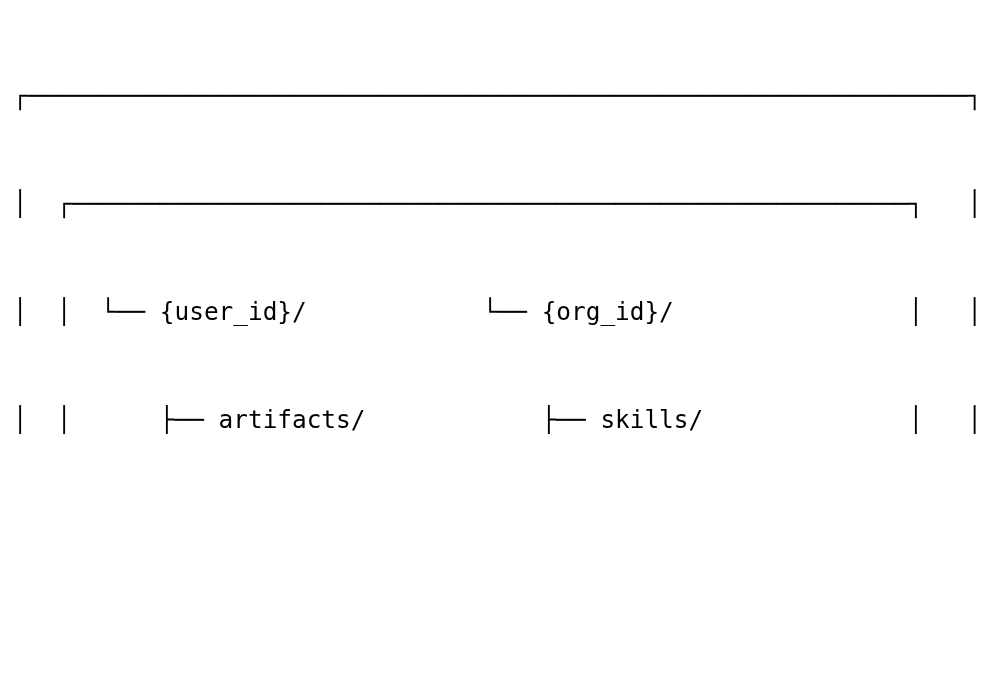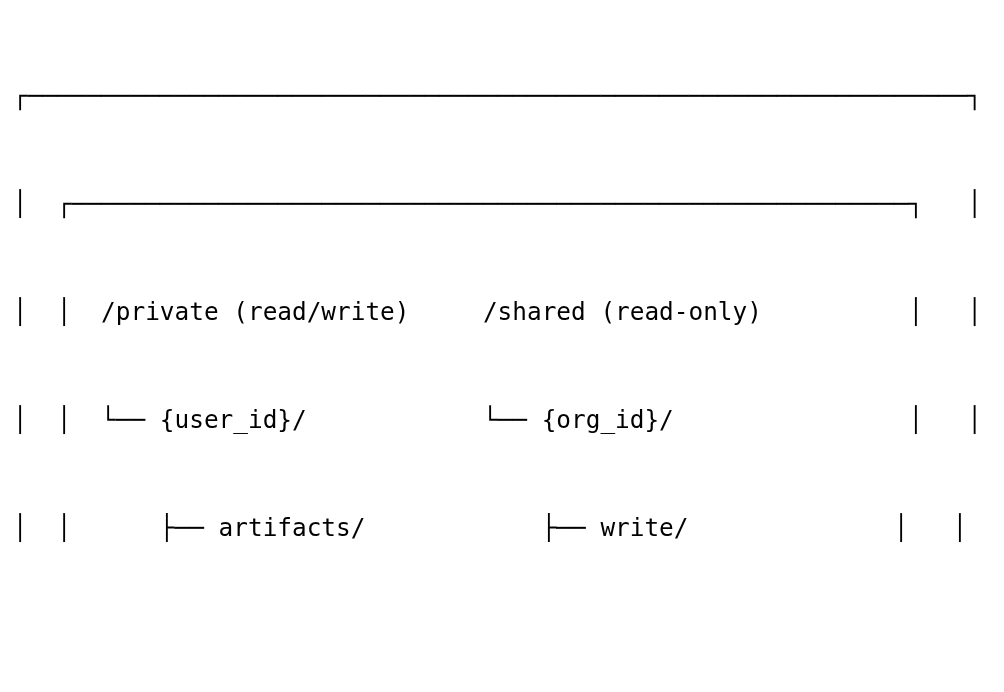--- a/index.html
+++ b/index.html
@@ -32,23 +32,22 @@
     height: 36px;
   }
 </style>
 </head>
 <body>
 
 <div class="diagram">
   <div class="ascii">
     <div class="row">┌────────────────────────────────────────────────────────────────┐</div>
     <div class="row">│  ┌─────────────────────────────────────────────────────────┐   │</div>
-    <div class="row">│  │  /private (read/write)     /shared (read-only)          │   │</div>
     <div class="row">│  │  └── {user_id}/            └── {org_id}/                │   │</div>
-    <div class="row">│  │      ├── artifacts/            ├── write/              │   │</div>
+    <div class="row">│  │      ├── artifacts/            ├── skills/              │   │</div>
     
     
     
     
     
     
     
     
     
     

